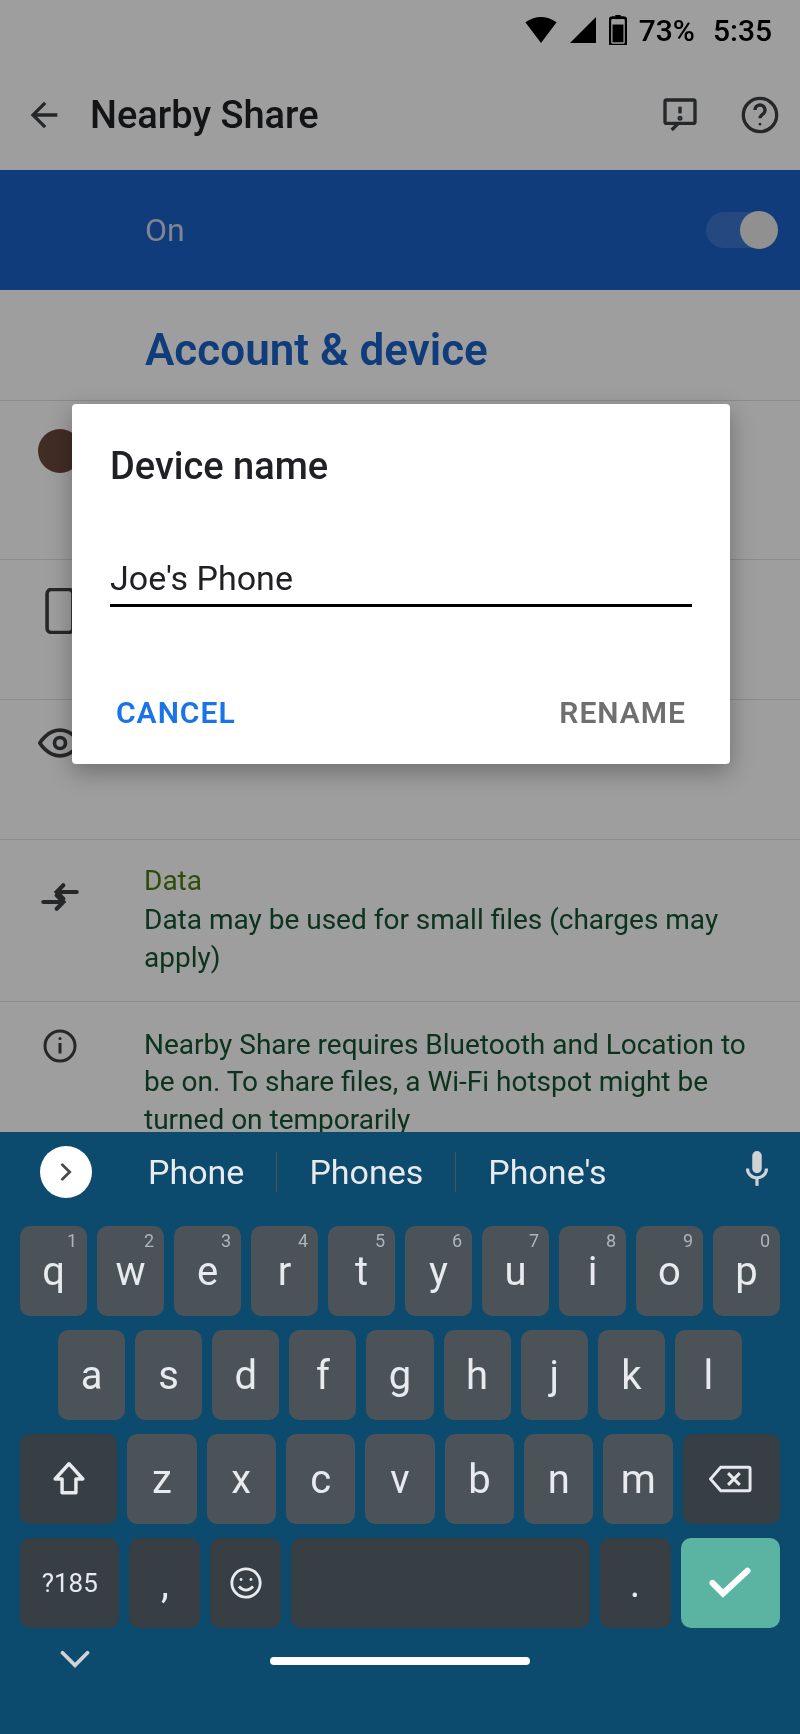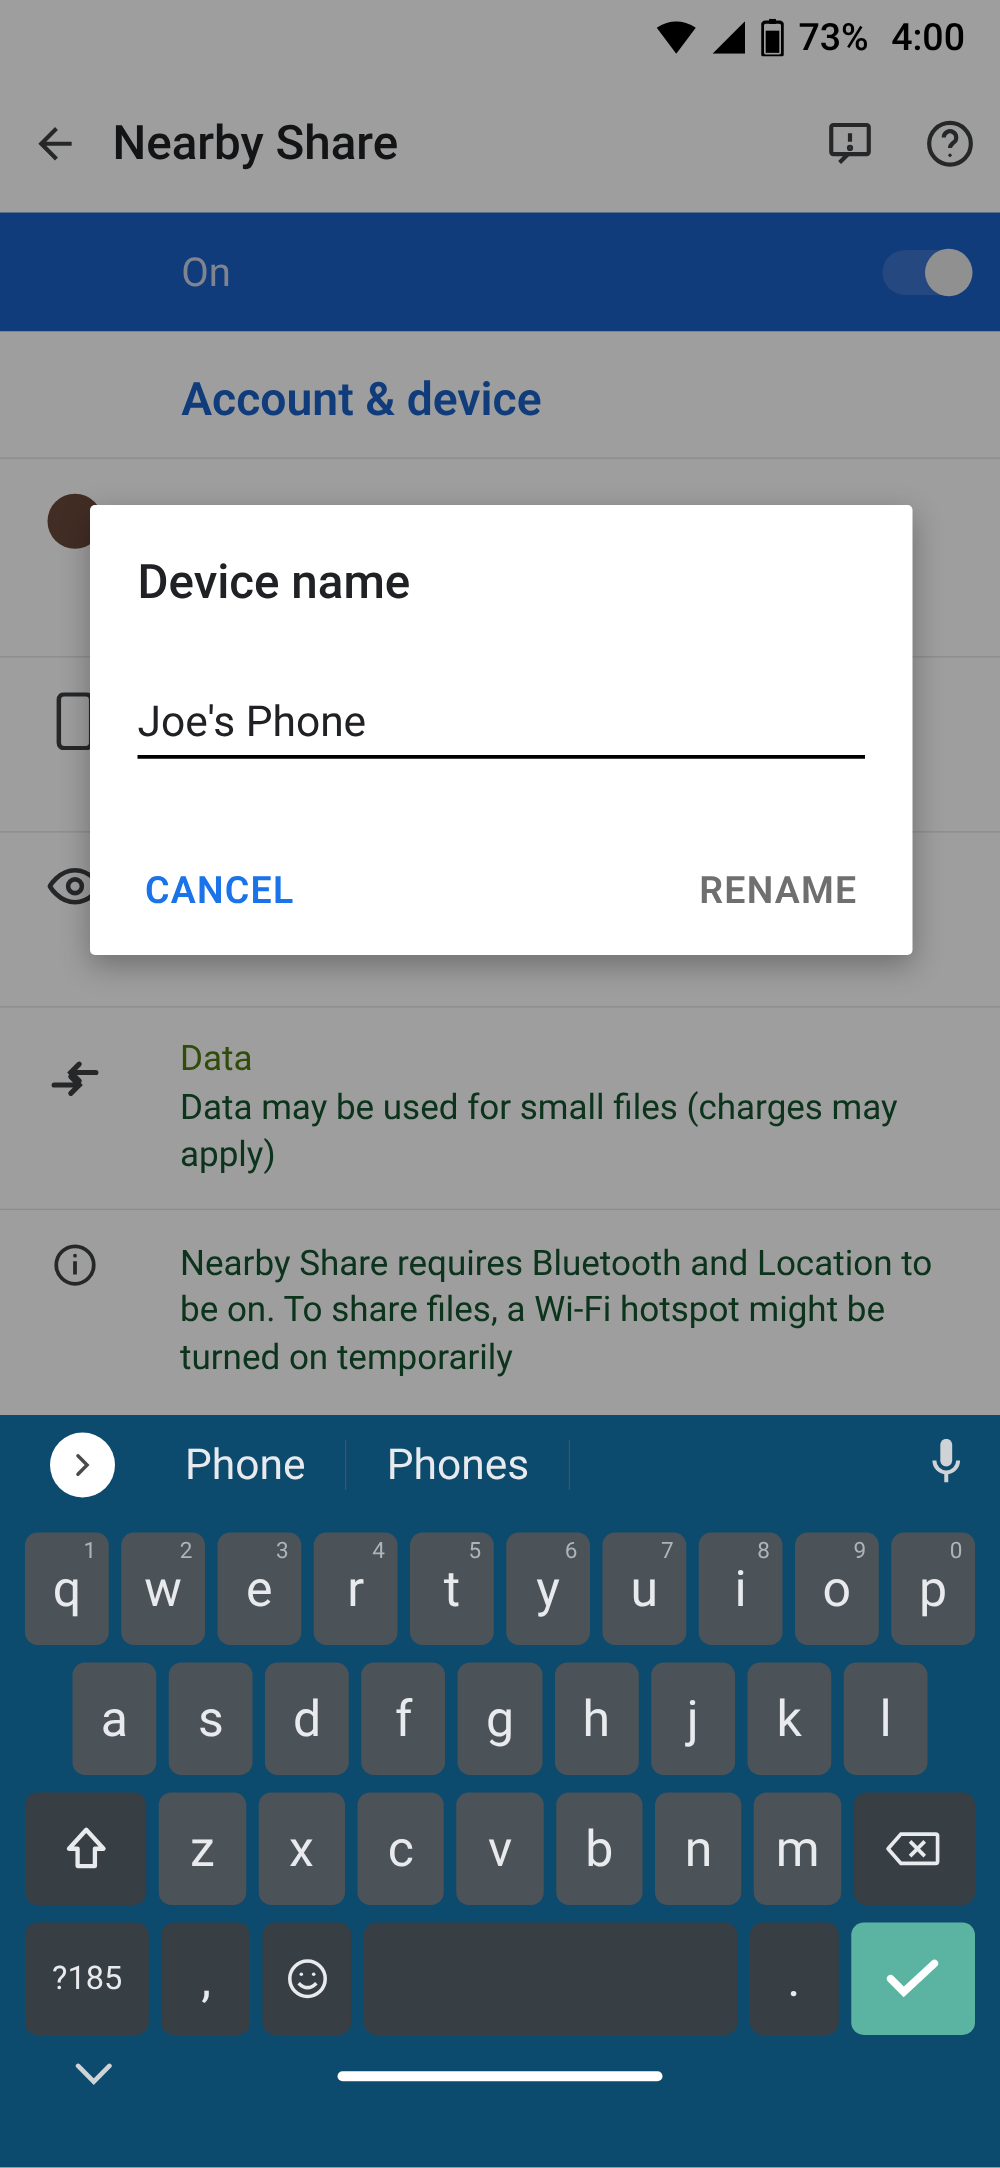--- a/index.html
+++ b/index.html
@@ -9,28 +9,28 @@
   .statusbar { height: 60px; display: flex; justify-content: flex-end; align-items: center; padding: 0 28px; gap: 12px; font-size: 30px; color: #000; font-weight: 500; }
   .statusbar svg { display: block; }
 
   
   .header { height: 110px; display: flex; align-items: center; padding: 0 20px; }
   .header .back { width: 48px; height: 48px; display: flex; align-items: center; justify-content: center; }
   .header .title { font-size: 38px; font-weight: 500; color: #202124; flex: 1; margin-left: 22px;}
   .header .actions { display: flex; gap: 40px; }
 
   
-  .banner { background: #1a62c7; height: 95px; display: flex; align-items: center; padding: 0 24px 0 145px; }
+  .banner { background: #1a62c7; height: 120px; display: flex; align-items: center; padding: 0 24px 0 145px; }
   .banner .label { color: #cdd6e8; font-size: 32px; flex: 1; }
   .switch { width: 70px; height: 36px; background: #3b74cd; border-radius: 18px; position: relative; }
   .switch .knob { width: 38px; height: 38px; background: #e9e9e9; border-radius: 50%; position: absolute; right: -2px; top: -1px; }
 
   
   .section { padding: 34px 0 24px 145px; }
-  .section .sh { color: #1a62c7; font-size: 37px; font-weight: 600; }
+  .section .sh { color: #1a62c7; font-size: 44px; font-weight: 600; }
 
   
   .item { display: flex; padding: 24px 24px 24px 36px; border-bottom: 1px solid #e0e0e0; align-items: flex-start; gap: 60px; min-height: 110px;}
   .item .icon { width: 48px; display:flex; justify-content:center; padding-top:4px;}
   .item .text { flex: 1; }
   .item .t1 { font-size: 28px; color: #4d7c0f; margin-bottom: 4px; }
   .item .t2 { font-size: 28px; color: #14532d; line-height: 1.35; }
 
   
   .dim { position: absolute; inset: 0; background: rgba(0,0,0,0.38); }
@@ -73,21 +73,21 @@
     </svg>
   <svg width="28" height="26" viewBox="0 0 20 20">
       <path fill="#000" d="M0 20 L20 20 L20 0 Z"></path>
     </svg>
   <svg width="18" height="30" viewBox="0 0 12 22">
       <rect x="0" y="2" width="12" height="20" rx="2" fill="none" stroke="#000" stroke-width="2"></rect>
       <rect x="4" y="0" width="4" height="3" fill="#000"></rect>
       <rect x="2" y="7" width="8" height="13" fill="#000"></rect>
     </svg>
   <span>73%</span>
-  <span style="margin-left:6px;">4:00</span>
+  <span style="margin-left:6px;">5:35</span>
 </div>
 
 <div class="header">
   <div class="back">
     <svg width="40" height="40" viewBox="0 0 24 24">
         <path d="M20 11H7.8l5.6-5.6L12 4l-8 8 8 8 1.4-1.4L7.8 13H20z" fill="#3c4043"></path>
       </svg>
   </div>
   <div class="title">Nearby Share</div>
   <div class="actions">
@@ -185,20 +185,21 @@
   <div class="suggestions">
     <div class="sugexpand">
       <svg width="22" height="22" viewBox="0 0 24 24">
           <path d="M8 4l8 8-8 8" stroke="#4a4a4a" stroke-width="3" fill="none" stroke-linecap="round"></path>
         </svg>
     </div>
     <div class="sug">Phone</div>
     <div class="sep"></div>
     <div class="sug">Phones</div>
     <div class="sep"></div>
+    <div class="sug">Phone's</div>
     <div class="mic">
       <svg width="30" height="38" viewBox="0 0 16 24" fill="#cfd3d6">
           <rect x="5" y="0" width="6" height="14" rx="3"></rect>
           <path d="M2 11a6 6 0 0 0 12 0" stroke="#cfd3d6" stroke-width="2" fill="none"></path>
           <line x1="8" y1="17" x2="8" y2="22" stroke="#cfd3d6" stroke-width="2"></line>
         </svg>
     </div>
   </div>
 
   <div class="krow" id="row1">

